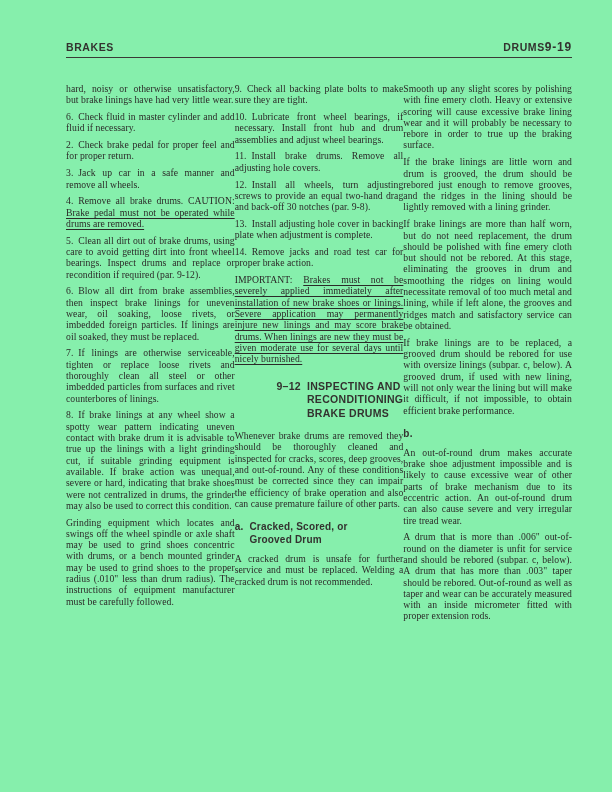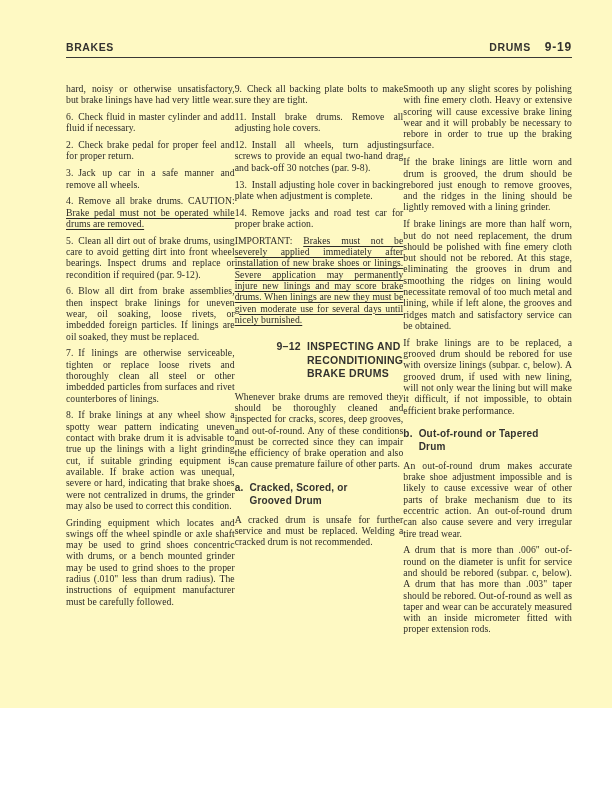--- a/index.html
+++ b/index.html
@@ -1,20 +1,20 @@
 <!DOCTYPE html>
 <html><head>
 <meta charset="utf-8">
 <style>
   html, body { margin: 0; padding: 0; background: #ffffff; }
   .page {
     position: relative;
     width: 612px;
-    height: 708px;
-    background: #fef9c3;
+    height: 792px;
+    background: #86efac;
     overflow: hidden;
     font-family: "Liberation Serif", "DejaVu Serif", serif;
     color: #2b2a28;
   }
   .content {
     position: absolute;
     left: 66px;
     top: 40px;
     width: 506px;
   }
@@ -23,21 +23,21 @@
     justify-content: space-between;
     align-items: baseline;
     font-family: "Liberation Sans", "DejaVu Sans", sans-serif;
     font-weight: bold;
     color: #33322f;
   }
   .hdr-left {
     font-size: 10.5px;
     letter-spacing: 0.6px;
   }
-  .hdr-right { display: flex; align-items: baseline; gap: 14px; }
+  .hdr-right { display: flex; align-items: baseline; }
   .hdr-section { font-size: 10.5px; letter-spacing: 0.6px; }
   .hdr-page { font-size: 12px; letter-spacing: 0.8px; }
   .rule {
     margin-top: 3px;
     border-bottom: 1.8px solid #3a3936;
     width: 100%;
   }
   .columns {
     margin-top: 25px;
     display: flex;
@@ -109,20 +109,21 @@
         <p><span>4. Remove all brake drums. CAUTION: </span><span class="u">Brake pedal must not be operated while drums are removed.</span></p>
         <p>5. Clean all dirt out of brake drums, using care to avoid getting dirt into front wheel bearings. Inspect drums and replace or recondition if required (par. 9-12).</p>
         <p>6. Blow all dirt from brake assemblies, then inspect brake linings for uneven wear, oil soaking, loose rivets, or imbedded foreign particles. If linings are oil soaked, they must be replaced.</p>
         <p>7. If linings are otherwise serviceable, tighten or replace loose rivets and thoroughly clean all steel or other imbedded particles from surfaces and rivet counterbores of linings.</p>
         <p>8. If brake linings at any wheel show a spotty wear pattern indicating uneven contact with brake drum it is advisable to true up the linings with a light grinding cut, if suitable grinding equipment is available. If brake action was unequal, severe or hard, indicating that brake shoes were not centralized in drums, the grinder may also be used to correct this condition.</p>
         <p>Grinding equipment which locates and swings off the wheel spindle or axle shaft may be used to grind shoes concentric with drums, or a bench mounted grinder may be used to grind shoes to the proper radius (.010" less than drum radius). The instructions of equipment manufacturer must be carefully followed.</p>
       </div>
 
       <div class="col">
         <p>9. Check all backing plate bolts to make sure they are tight.</p>
+        <p>10. Lubricate front wheel bearings, if necessary. Install front hub and drum assemblies and adjust wheel bearings.</p>
         <p>11. Install brake drums. Remove all adjusting hole covers.</p>
         <p>12. Install all wheels, turn adjusting screws to provide an equal two-hand drag and back-off 30 notches (par. 9-8).</p>
         <p>13. Install adjusting hole cover in backing plate when adjustment is complete.</p>
         <p>14. Remove jacks and road test car for proper brake action.</p>
         <p><span>IMPORTANT: </span><span class="u">Brakes must not be severely applied immediately after installation of new brake shoes or linings. Severe application may permanently injure new linings and may score brake drums. When linings are new they must be given moderate use for several days until nicely burnished.</span></p>
 
         <div class="section-heading">
           <span>9–12</span>
           <span class="pre-line">INSPECTING AND
 RECONDITIONING
@@ -141,22 +142,20 @@
       </div>
 
       <div class="col">
         <p>Smooth up any slight scores by polishing with fine emery cloth. Heavy or extensive scoring will cause excessive brake lining wear and it will probably be necessary to rebore in order to true up the braking surface.</p>
         <p>If the brake linings are little worn and drum is grooved, the drum should be rebored just enough to remove grooves, and the ridges in the lining should be lightly removed with a lining grinder.</p>
         <p>If brake linings are more than half worn, but do not need replacement, the drum should be polished with fine emery cloth but should not be rebored. At this stage, eliminating the grooves in drum and smoothing the ridges on lining would necessitate removal of too much metal and lining, while if left alone, the grooves and ridges match and satisfactory service can be obtained.</p>
         <p>If brake linings are to be replaced, a grooved drum should be rebored for use with oversize linings (subpar. c, below). A grooved drum, if used with new lining, will not only wear the lining but will make it difficult, if not impossible, to obtain efficient brake performance.</p>
 
         <div class="subheading">
           <span>b.</span>
-          <span class="pre-line">Out-of-round or Tapered
-Drum</span>
         </div>
 
         <p>An out-of-round drum makes accurate brake shoe adjustment impossible and is likely to cause excessive wear of other parts of brake mechanism due to its eccentric action. An out-of-round drum can also cause severe and very irregular tire tread wear.</p>
         <p>A drum that is more than .006" out-of-round on the diameter is unfit for service and should be rebored (subpar. c, below). A drum that has more than .003" taper should be rebored. Out-of-round as well as taper and wear can be accurately measured with an inside micrometer fitted with proper extension rods.</p>
       </div>
 
     </div>
   </div>
 </div>
 

